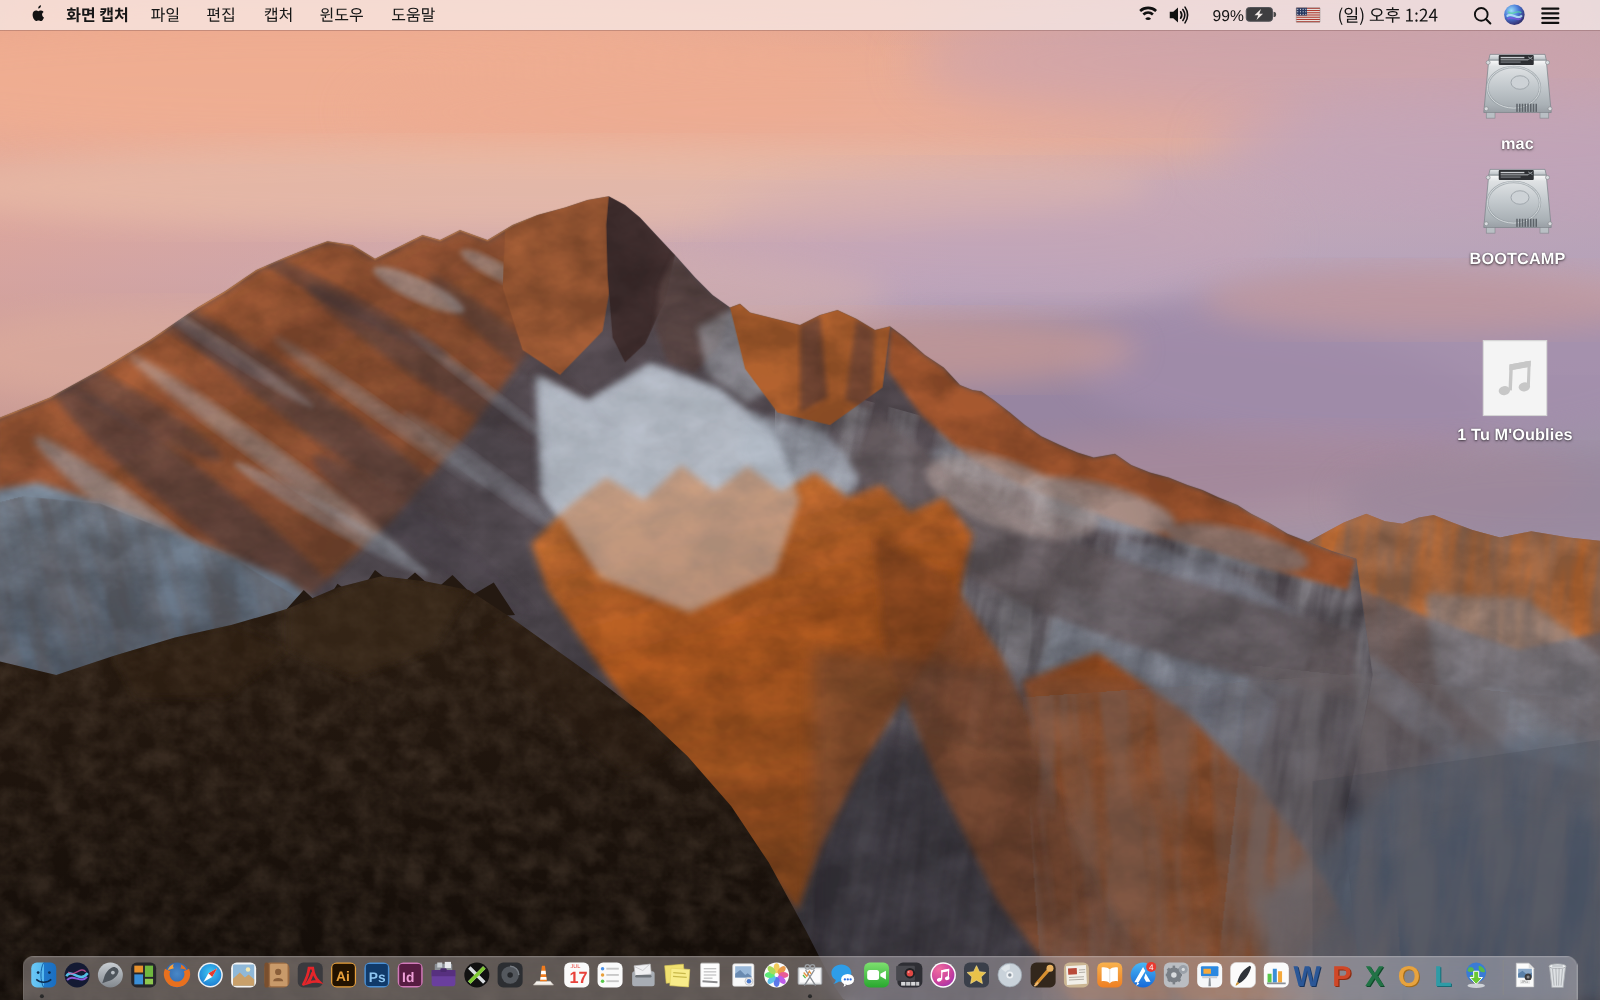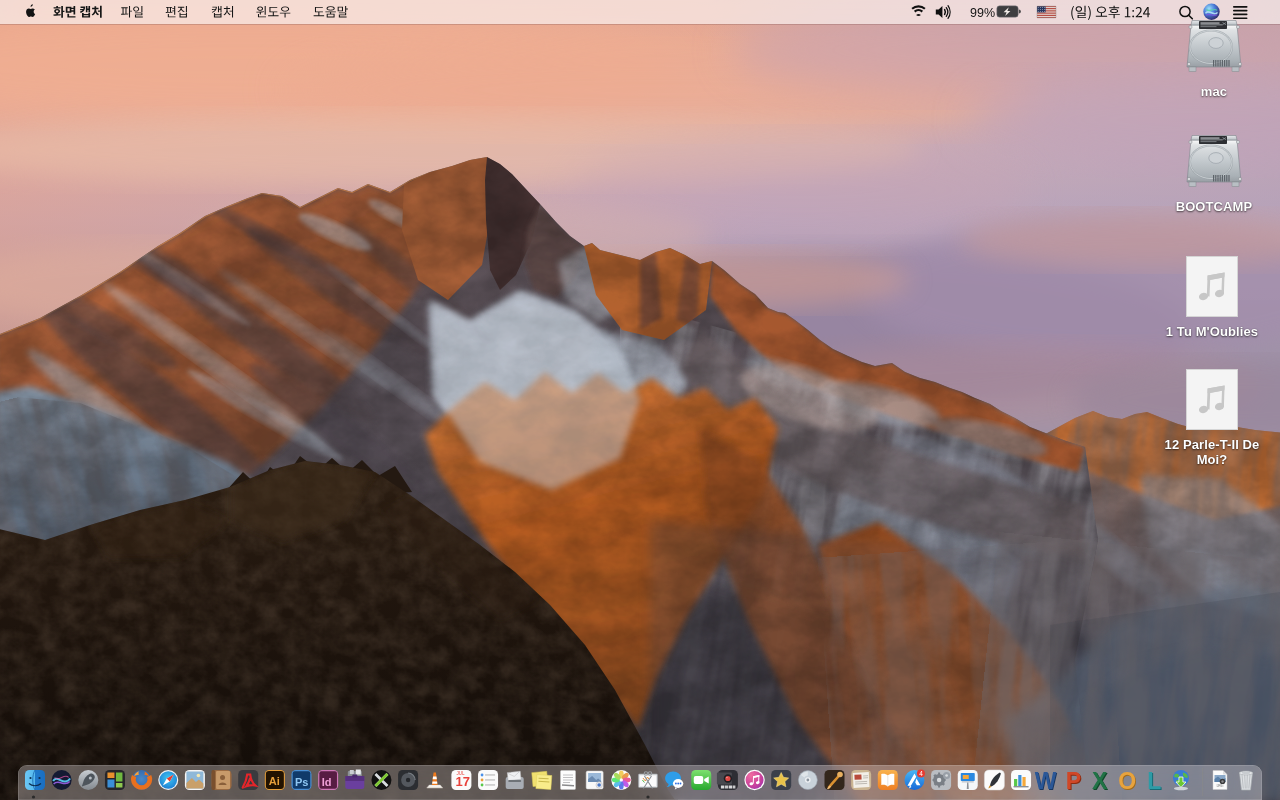--- a/index.html
+++ b/index.html
@@ -283,21 +283,21 @@
 <path d="M-5.5,3.5 C-2,0 2,6 5.5,2.8" stroke="#7f55e0" stroke-width="1.3" fill="none" opacity="0.8"></path>
 </g>
 <g fill="#101010" transform="translate(1233,6)">
           <rect width="14.5" height="1.7" rx="0.8"></rect>
           <rect y="3.8" width="14.5" height="1.7" rx="0.8"></rect>
           <rect y="7.6" width="14.5" height="1.7" rx="0.8"></rect>
           <rect y="11.4" width="14.5" height="1.7" rx="0.8"></rect>
         </g>
 </svg>
     </div>
-<div style="position:absolute;left:1183px;top:17px;width:62px;height:76px">
+<div style="position:absolute;left:1183px;top:40px;width:62px;height:76px">
 <svg width="62" height="58" viewBox="0 0 62 58" xmlns="http://www.w3.org/2000/svg">
 <defs>
           <linearGradient id="dr1" x1="0" y1="0" x2="0" y2="1">
 <stop offset="0" stop-color="#fbfbfb"></stop>
             <stop offset="0.12" stop-color="#dfe2e4"></stop>
             <stop offset="0.5" stop-color="#c3c9cd"></stop>
             <stop offset="0.85" stop-color="#aab1b6"></stop>
             <stop offset="1" stop-color="#999fa5"></stop>
           </linearGradient>
 <linearGradient id="dr2" x1="0" y1="0" x2="0" y2="1">
@@ -367,43 +367,31 @@
 <rect x="45.400000000000006" y="43" width="1.2" height="6.5" fill="#5d6369"></rect>
 <circle cx="7.5" cy="10" r="1.6" fill="#d9dcdf" stroke="#85898d" stroke-width="0.5"></circle>
 <circle cx="55" cy="10" r="1.6" fill="#d9dcdf" stroke="#85898d" stroke-width="0.5"></circle>
 <circle cx="6" cy="47" r="1.6" fill="#d9dcdf" stroke="#85898d" stroke-width="0.5"></circle>
 <circle cx="57" cy="47" r="1.6" fill="#d9dcdf" stroke="#85898d" stroke-width="0.5"></circle>
 <rect x="6" y="50" width="7" height="4.5" fill="#b9bfc4" stroke="#82878c" stroke-width="0.5"></rect>
         <rect x="49" y="50" width="7" height="4.5" fill="#b9bfc4" stroke="#82878c" stroke-width="0.5"></rect>
 </svg>
 <div class="dlabel" style="width:140px;left:-39px;position:absolute;top:68px">BOOTCAMP</div>
 </div>
-<div style="position:absolute;left:1186px;top:256px;width:52px;height:100px">
+<div style="position:absolute;left:1186px;top:272px;width:52px;height:100px">
 <svg width="52" height="61" viewBox="0 0 52 61" xmlns="http://www.w3.org/2000/svg">
 <rect x="0.5" y="0.5" width="51" height="60" fill="#f4f4f4" stroke="#d5d5d5" stroke-width="1"></rect>
 <g fill="#c7c7c7">
           <ellipse cx="17.5" cy="40.5" rx="4.6" ry="3.6" transform="rotate(-12 17.5 40.5)"></ellipse>
 <ellipse cx="33.5" cy="37.5" rx="4.6" ry="3.6" transform="rotate(-12 33.5 37.5)"></ellipse>
 <path d="M20.8,40.2 L21.6,19.5 L38.6,16.5 L37.9,37.2 L35.4,37.0 L36.0,21.8 L24.2,23.9 L23.5,40.4 Z"></path>
 <path d="M21.6,19.5 L38.6,16.5 L38.4,21.2 L21.5,24.2 Z"></path>
         </g>
 </svg>
 <div class="dlabel" style="width:150px;left:-49px;position:absolute;top:69px">1 Tu M'Oublies</div>
-</div>
-<div style="position:absolute;left:1186px;top:369px;width:52px;height:100px">
-<svg width="52" height="61" viewBox="0 0 52 61" xmlns="http://www.w3.org/2000/svg">
-<rect x="0.5" y="0.5" width="51" height="60" fill="#f4f4f4" stroke="#d5d5d5" stroke-width="1"></rect>
-<g fill="#c7c7c7">
-          <ellipse cx="17.5" cy="40.5" rx="4.6" ry="3.6" transform="rotate(-12 17.5 40.5)"></ellipse>
-<ellipse cx="33.5" cy="37.5" rx="4.6" ry="3.6" transform="rotate(-12 33.5 37.5)"></ellipse>
-<path d="M20.8,40.2 L21.6,19.5 L38.6,16.5 L37.9,37.2 L35.4,37.0 L36.0,21.8 L24.2,23.9 L23.5,40.4 Z"></path>
-<path d="M21.6,19.5 L38.6,16.5 L38.4,21.2 L21.5,24.2 Z"></path>
-        </g>
-</svg>
-<div class="dlabel" style="width:150px;left:-49px;position:absolute;top:69px">12 Parle-T-Il De<br>Moi?</div>
 </div>
 <div id="dock"></div>
 <svg id="docksvg" width="1280" height="46" viewBox="0 0 1280 46" xmlns="http://www.w3.org/2000/svg" style="position:absolute;top:754px;left:0">
 <defs>
 <linearGradient id="gfinder" x1="0" y1="0" x2="1" y2="0">
           <stop offset="0" stop-color="#6cc8f5"></stop>
           <stop offset="0.5" stop-color="#54b8ee"></stop>
           <stop offset="0.5" stop-color="#1f78ca"></stop>
           <stop offset="1" stop-color="#1a6ec0"></stop>
         </linearGradient>

